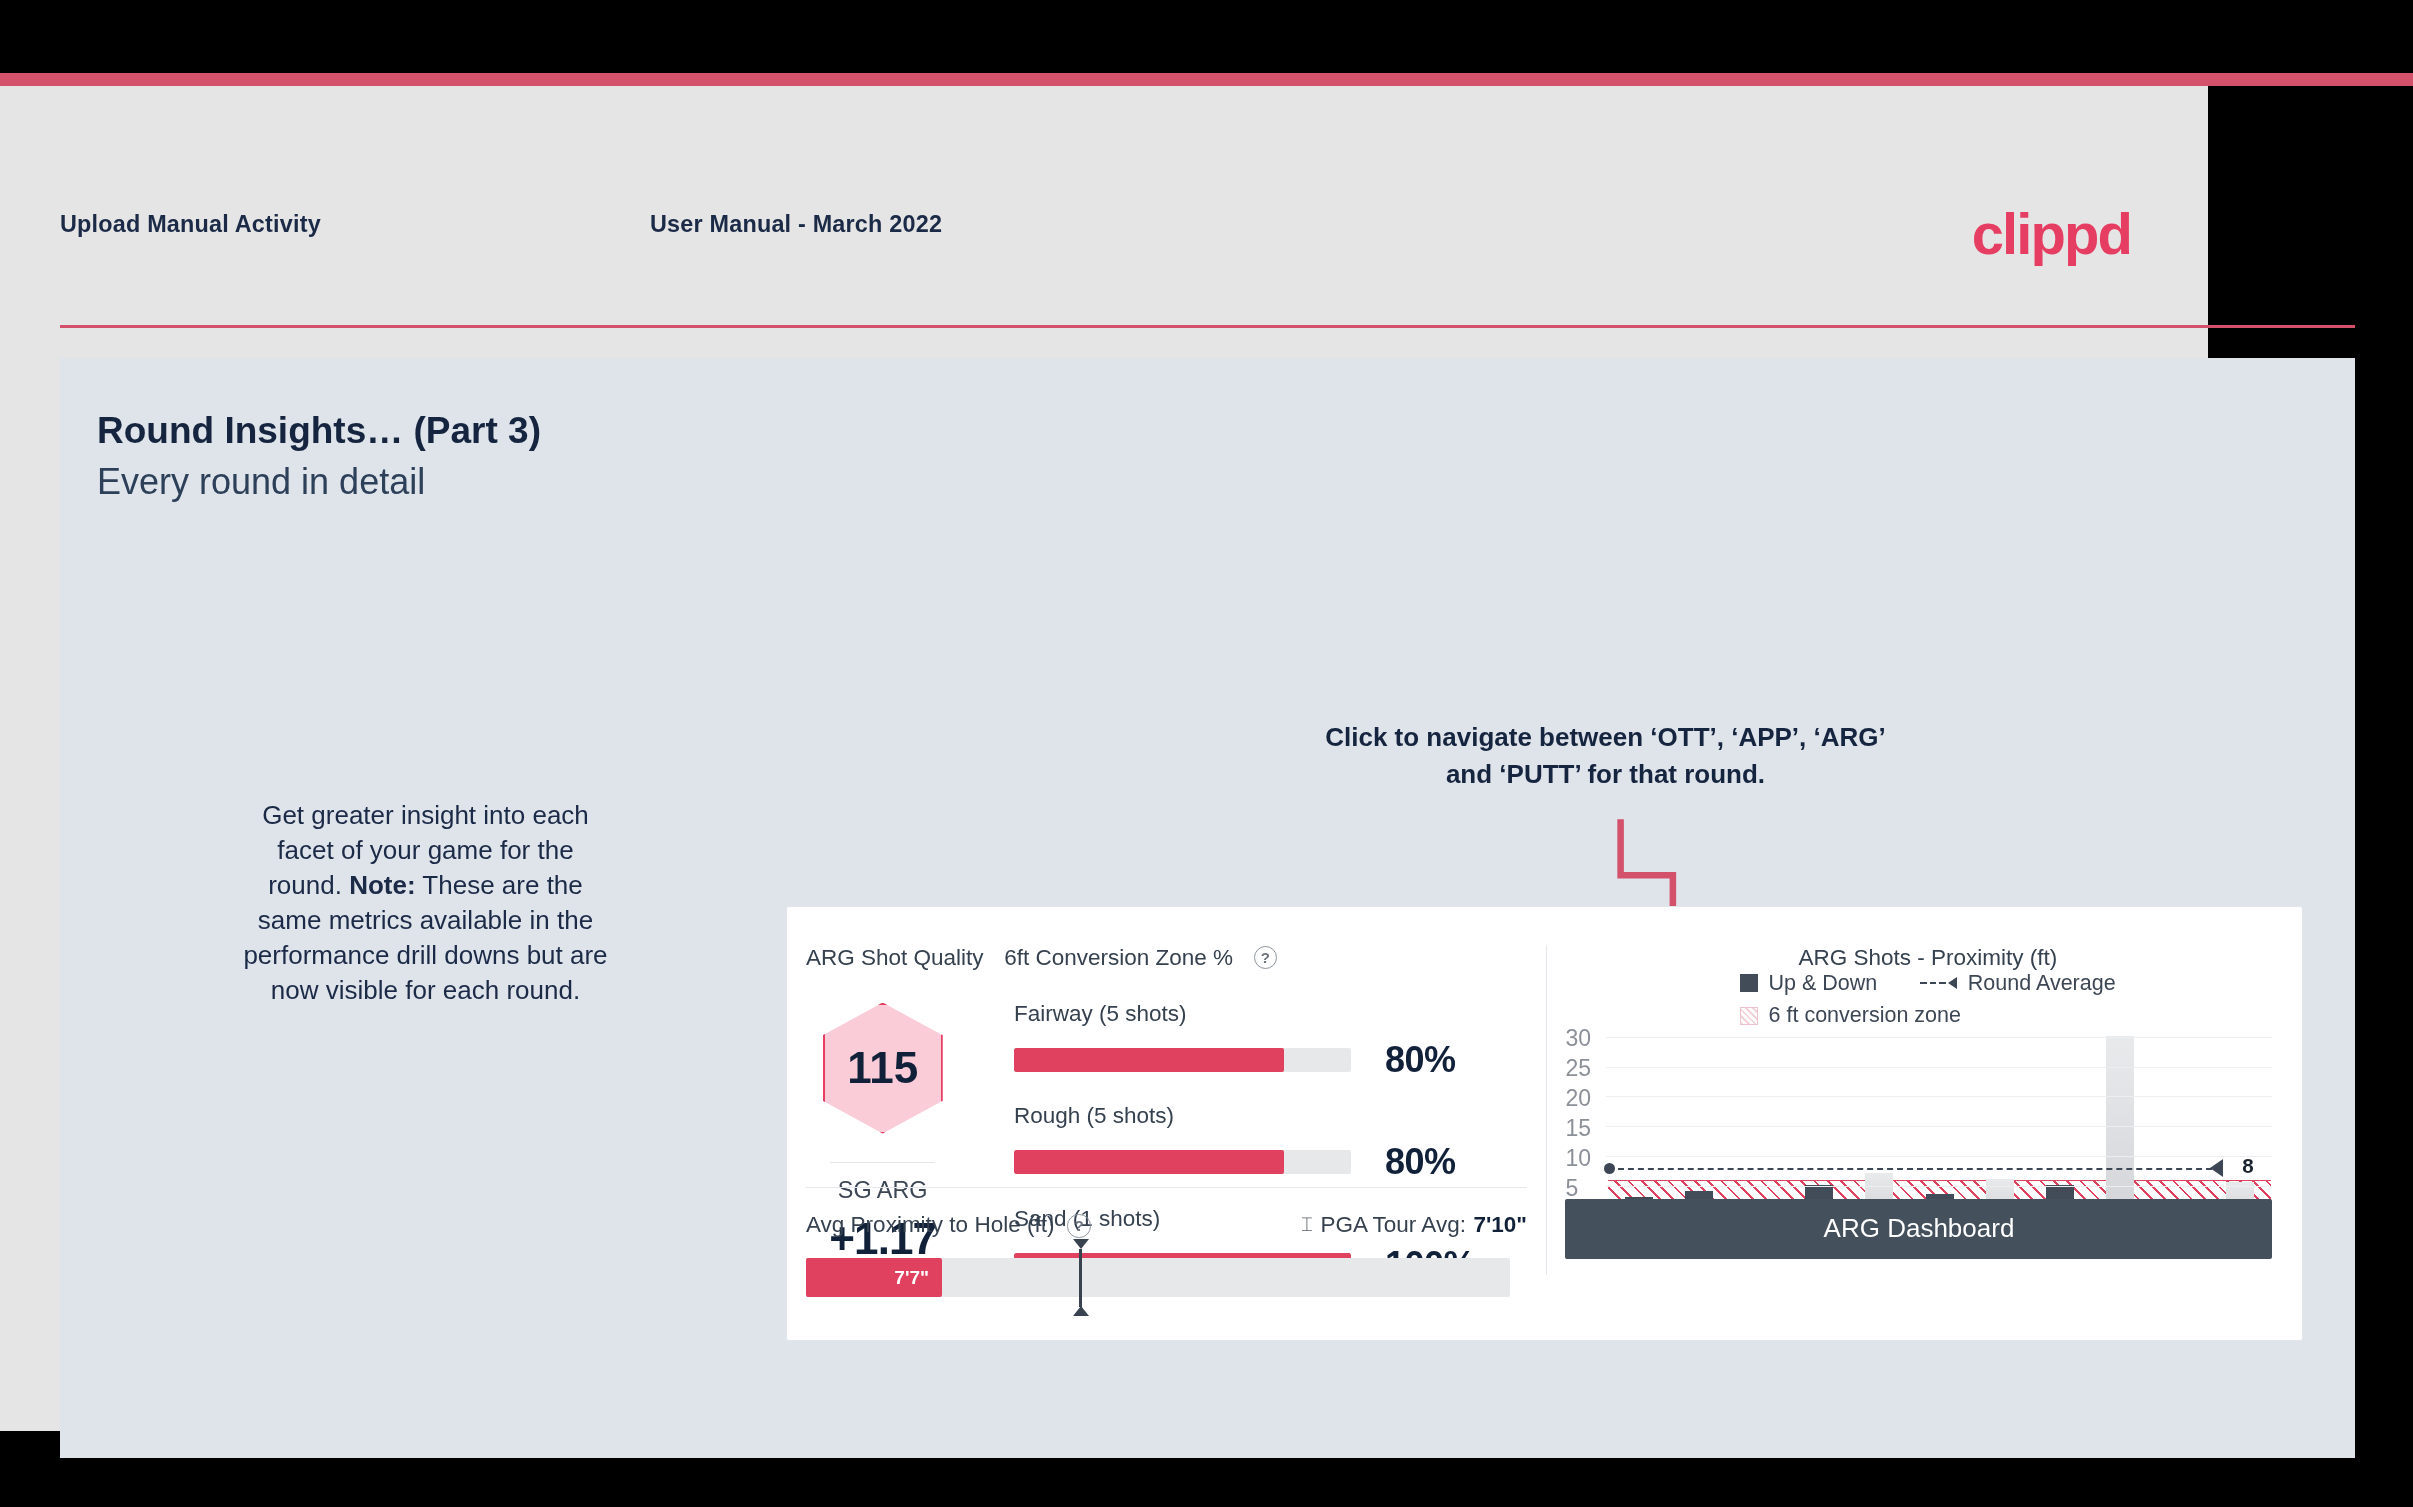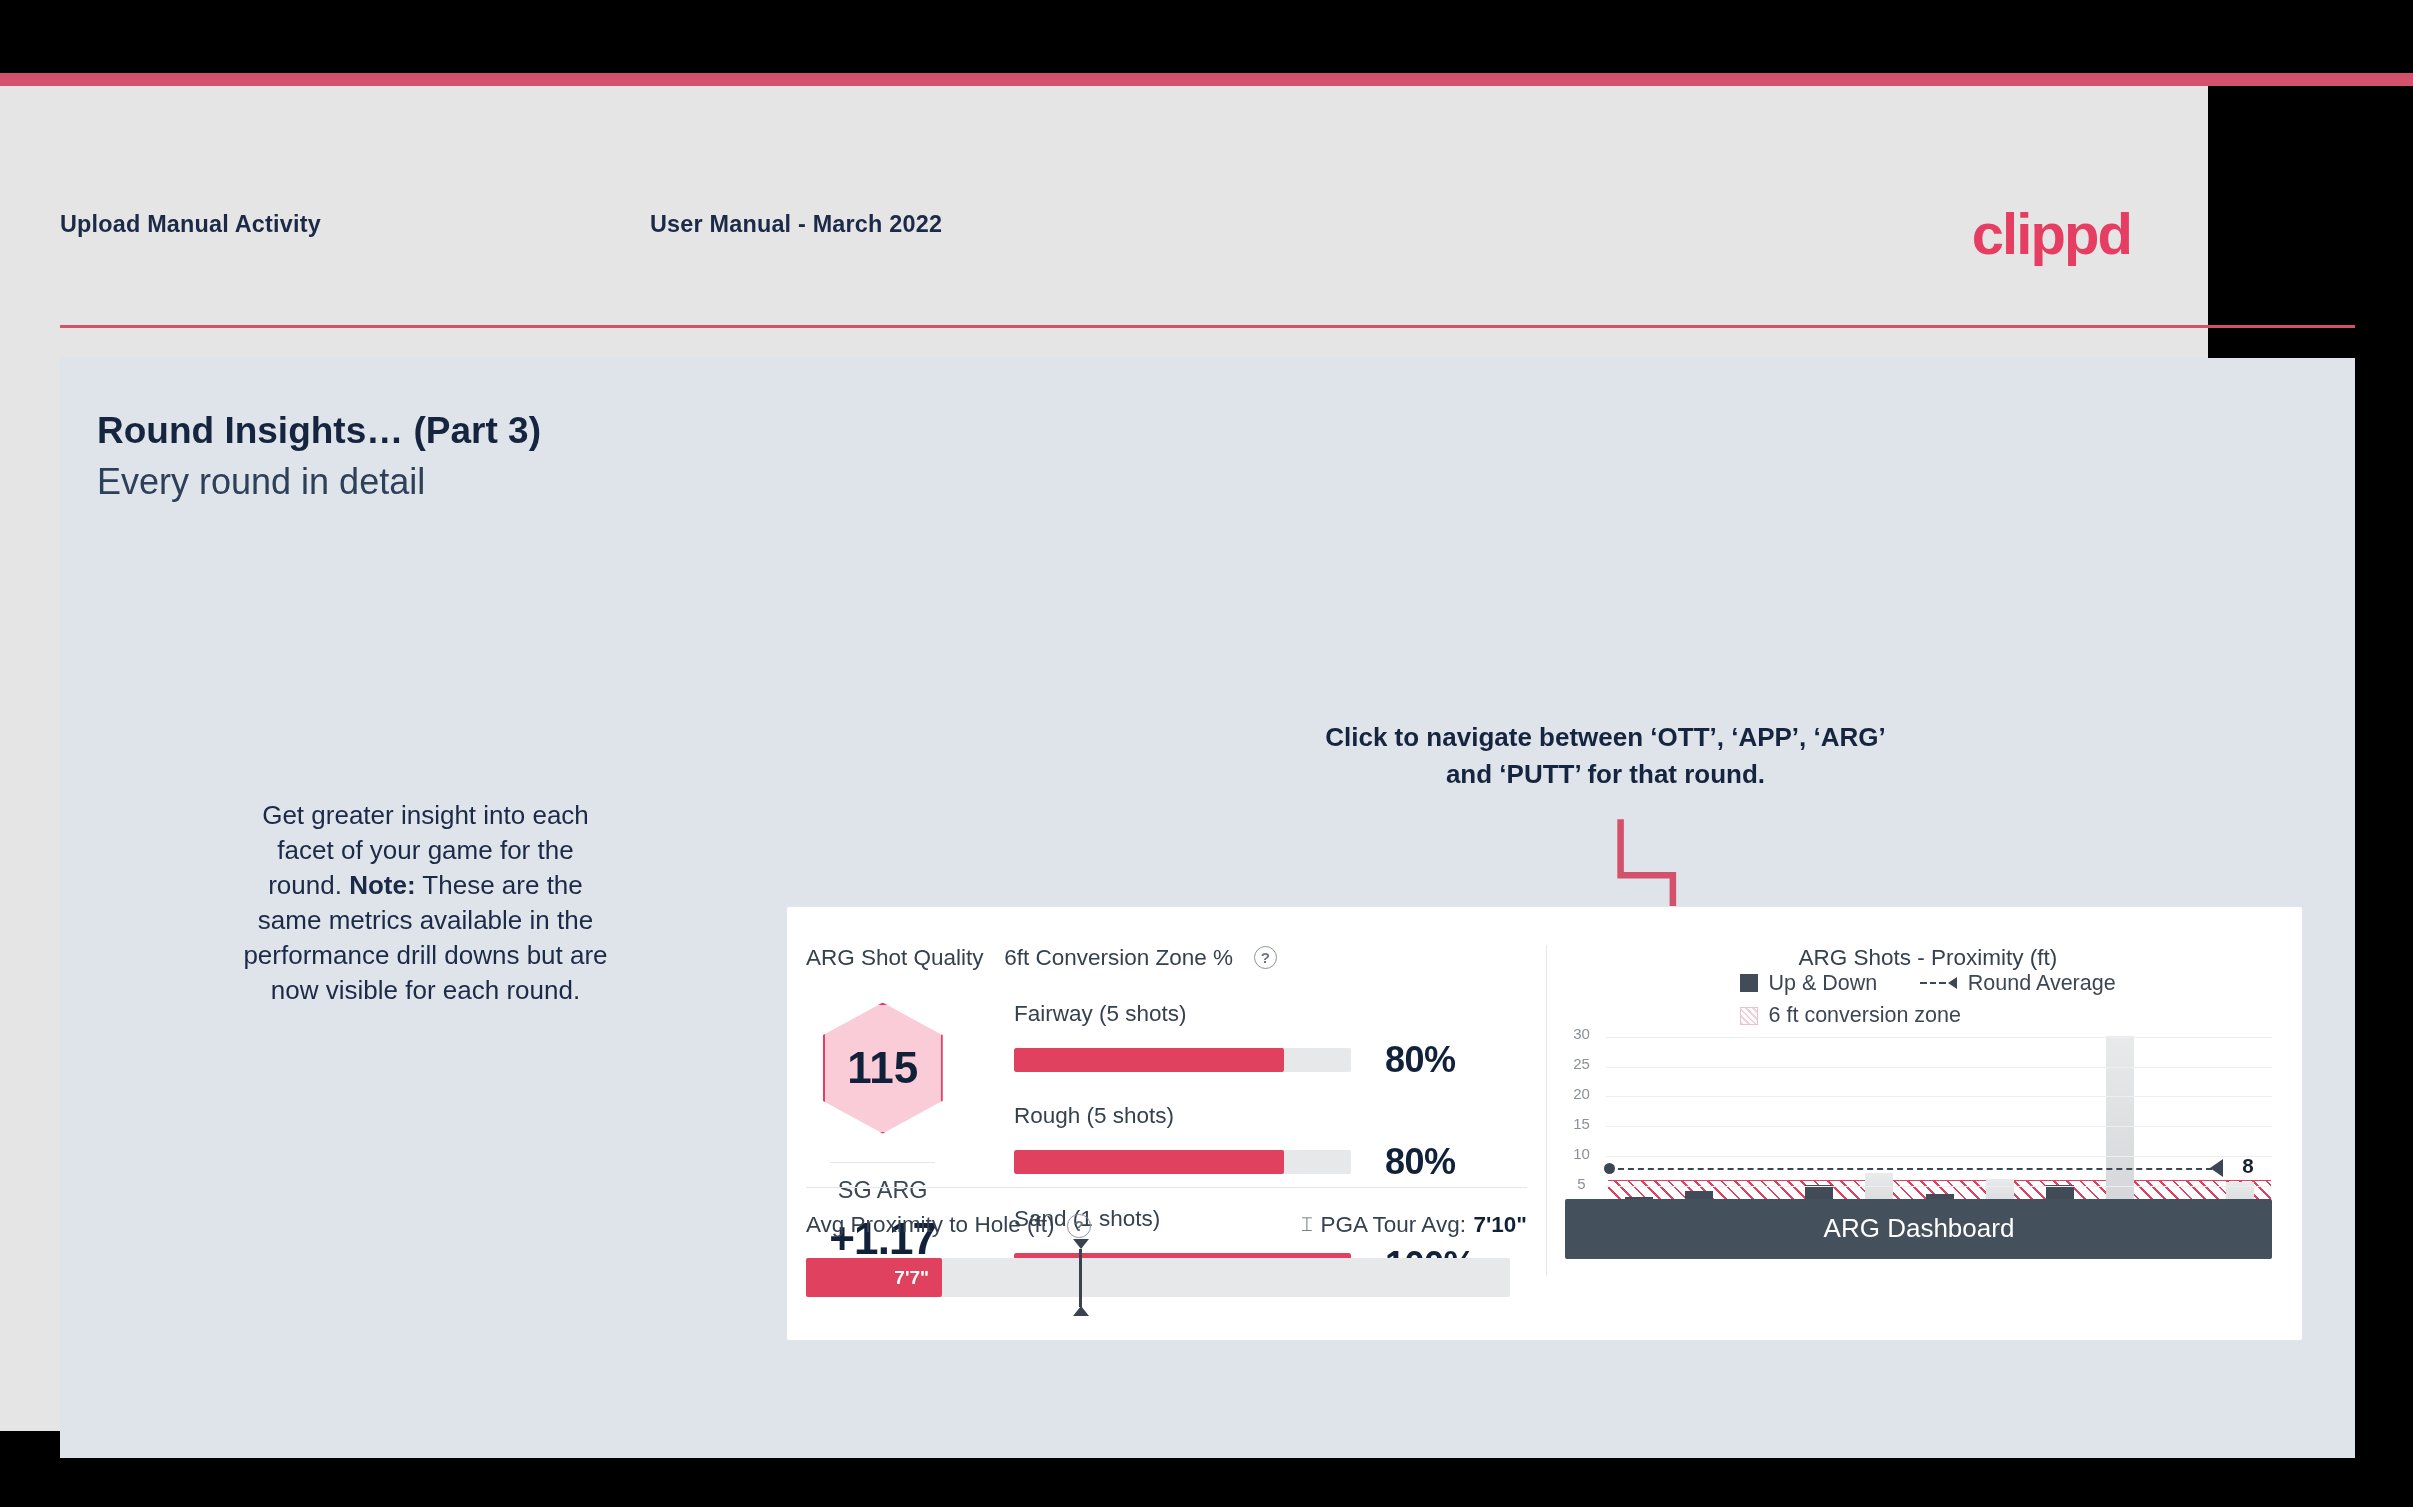--- a/index.html
+++ b/index.html
@@ -144,21 +144,21 @@
   .sw-dark { width:18px; height:18px; background:#414c58; }
   .sw-hatch {
     width:18px; height:18px; border:0.9px solid #eac3cd;
     background:repeating-linear-gradient(45deg,#f3d3da 0 1.9px,#fff 1.9px 4.7px);
   }
   .sw-dash { display:flex; align-items:center; gap:2.8px; }
   .sw-dash i { display:block; width:6.6px; height:1.9px; background:#3c4654; }
   .sw-dash .ah { width:0; height:0; border-top:6.6px solid transparent; border-bottom:6.6px solid transparent; border-right:9.4px solid #3c4654; }
 
   .chart { position:absolute; left:5.6px; top:86px; width:707px; height:201px; }
-  .y-label { position:absolute; font-size:15px; color:#8b9099; text-align:center; width:32px; }
+  .y-label { position:absolute; font-size:23px; color:#8b9099; text-align:left; width:32px; }
   .gridline { position:absolute; left:41px; right:0; height:0.9px; background:#eceef0; }
   .plot { position:absolute; left:43px; right:1.9px; top:0; bottom:17px; }
   .plot-base { position:absolute; left:0; right:0; bottom:0; height:0.9px; background:#cfd3d8; }
   .zone {
     position:absolute; left:0; right:0;
     background:repeating-linear-gradient(45deg,#e0415f 0 1.9px,#fff 1.9px 9.4px);
     border-top:1.9px solid #e0415f; border-bottom:0.9px solid #e0415f;
   }
   .bars-row { position:absolute; left:0; right:0; bottom:0; top:0; display:flex; align-items:flex-end; gap:0; }
   .bar-slot { flex:1; display:flex; justify-content:center; align-items:flex-end; height:100%; }

